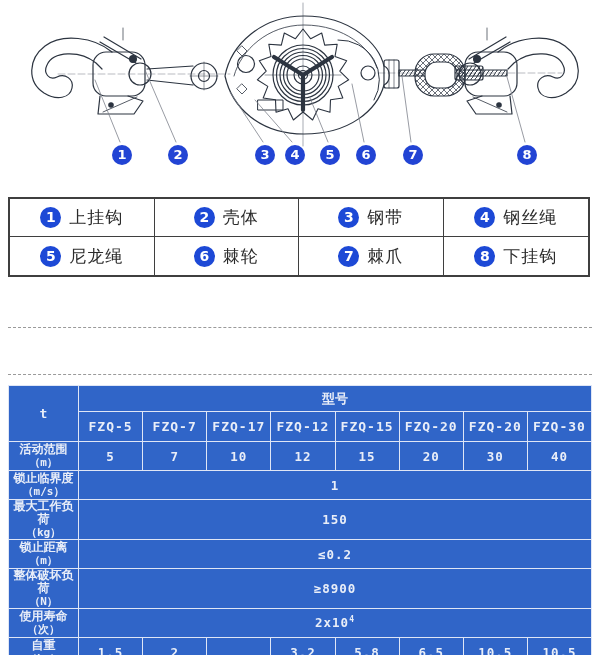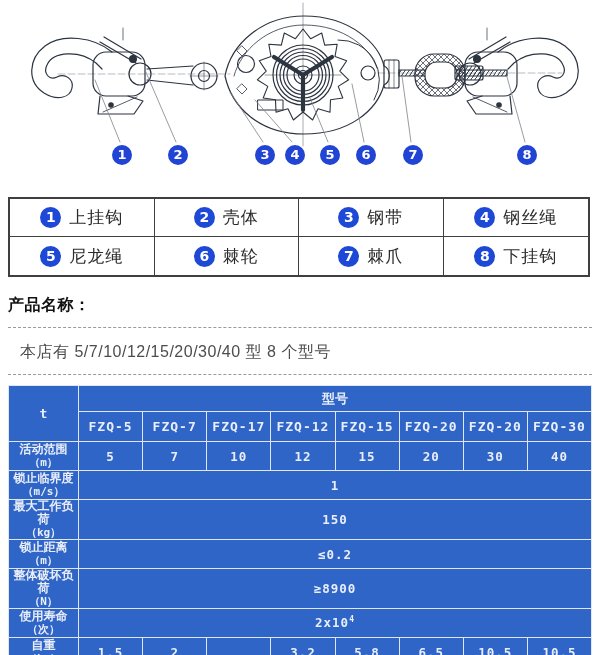--- a/index.html
+++ b/index.html
@@ -173,24 +173,22 @@
       <span class="legend-num">7</span>
       <span class="legend-name">棘爪</span>
     </div>
     <div class="legend-cell">
       <span class="legend-num">8</span>
       <span class="legend-name">下挂钩</span>
     </div>
   </div>
 
 <div class="prod-line" id="prod-name">
-  <span class="lbl">产品名称：</span>
 </div>
 <div class="prod-line" id="prod-desc">
-  <span class="val">本店有 5/7/10/12/15/20/30/40 型 8 个型号</span>
 </div>
 
 <table class="spec">
   <colgroup>
       <col class="c0">
       <col>
       <col>
       <col>
       <col>
       <col>

